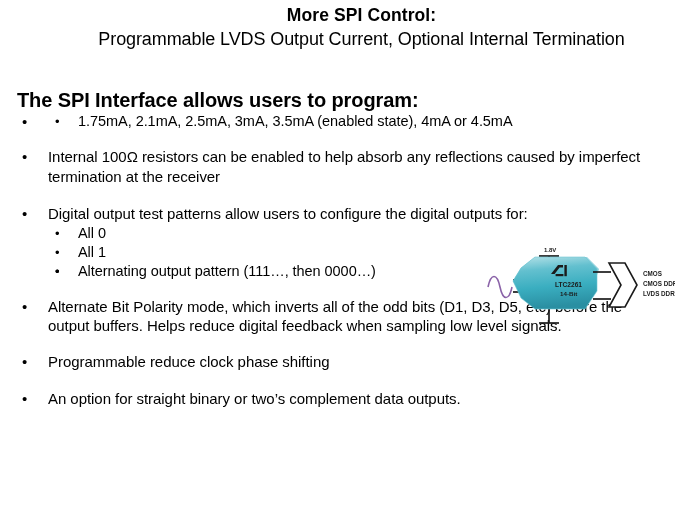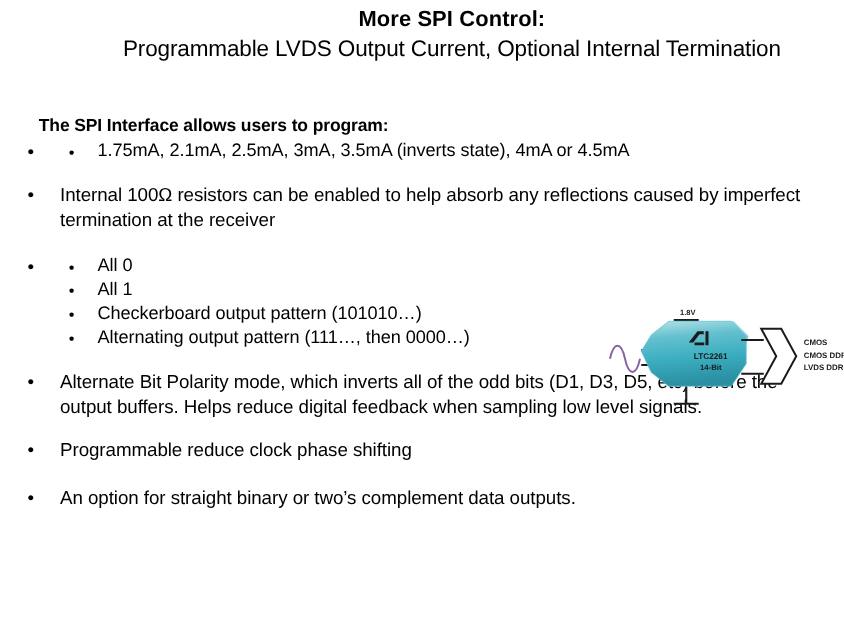--- a/index.html
+++ b/index.html
@@ -39,23 +39,23 @@
   }
 
   
   .body-block {
     position: absolute;
     left: 0;
     top: 90px;
     width: 675px;
   }
   .lead {
-    font-size: 14px;
+    font-size: 20px;
     font-weight: bold;
-    margin-left: 31px;
+    margin-left: 17px;
     line-height: 20px;
     letter-spacing: -0.1px;
   }
 
   .bullet-row {
     position: relative;
     display: block;
     font-size: 15px;
     line-height: 19.5px;
     letter-spacing: -0.05px;
@@ -119,46 +119,46 @@
 
 <div class="body-block">
 
   <div class="lead">The SPI Interface allows users to program:</div>
 
   <div class="bullet-row lvl1">
     <span class="dot">•</span>
   </div>
   <div class="bullet-row lvl2">
     <span class="dot">•</span>
-    <span>1.75mA, 2.1mA, 2.5mA, 3mA, 3.5mA (inverts state), 4mA or 4.5mA</span>
+    <span>1.75mA, 2.1mA, 2.5mA, 3mA, 3.5mA (enabled state), 4mA or 4.5mA</span>
   </div>
 
   <div class="spacer-md"></div>
 
   <div class="bullet-row lvl1 narrow">
     <span class="dot">•</span>
     <span>Internal 100Ω resistors can be enabled to help absorb any reflections caused by imperfect termination at the receiver</span>
   </div>
 
   <div class="spacer-lg"></div>
 
   <div class="bullet-row lvl1">
     <span class="dot">•</span>
+    <span>Digital output test patterns allow users to configure the digital outputs for:</span>
   </div>
   <div class="bullet-row lvl2">
     <span class="dot">•</span>
     <span>All 0</span>
   </div>
   <div class="bullet-row lvl2">
     <span class="dot">•</span>
     <span>All 1</span>
   </div>
   <div class="bullet-row lvl2 narrow-d">
     <span class="dot">•</span>
-    <span>Checkerboard output pattern (101010…)</span>
   </div>
   <div class="bullet-row lvl2 narrow-d">
     <span class="dot">•</span>
     <span>Alternating output pattern (111…, then 0000…)</span>
   </div>
 
   <div class="spacer-md"></div>
 
   <div class="bullet-row lvl1 narrow">
     <span class="dot">•</span>

